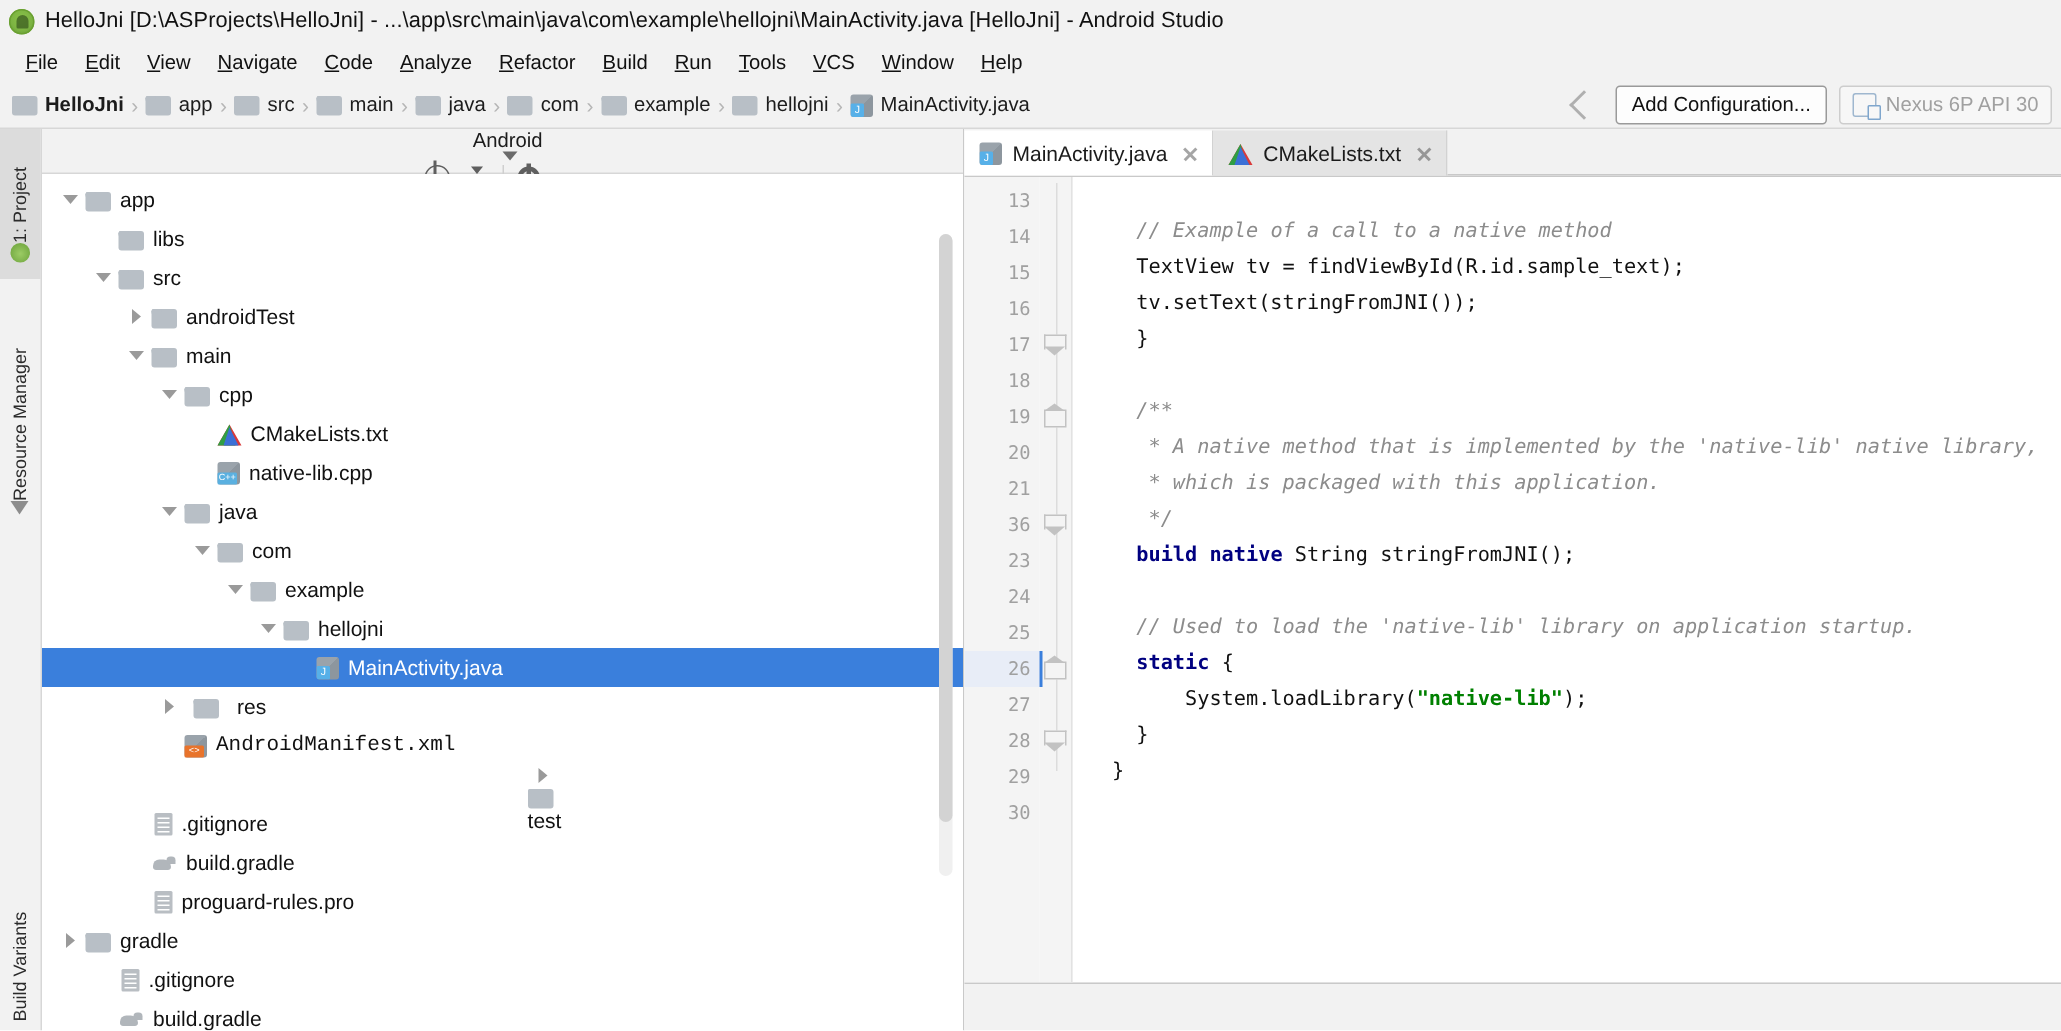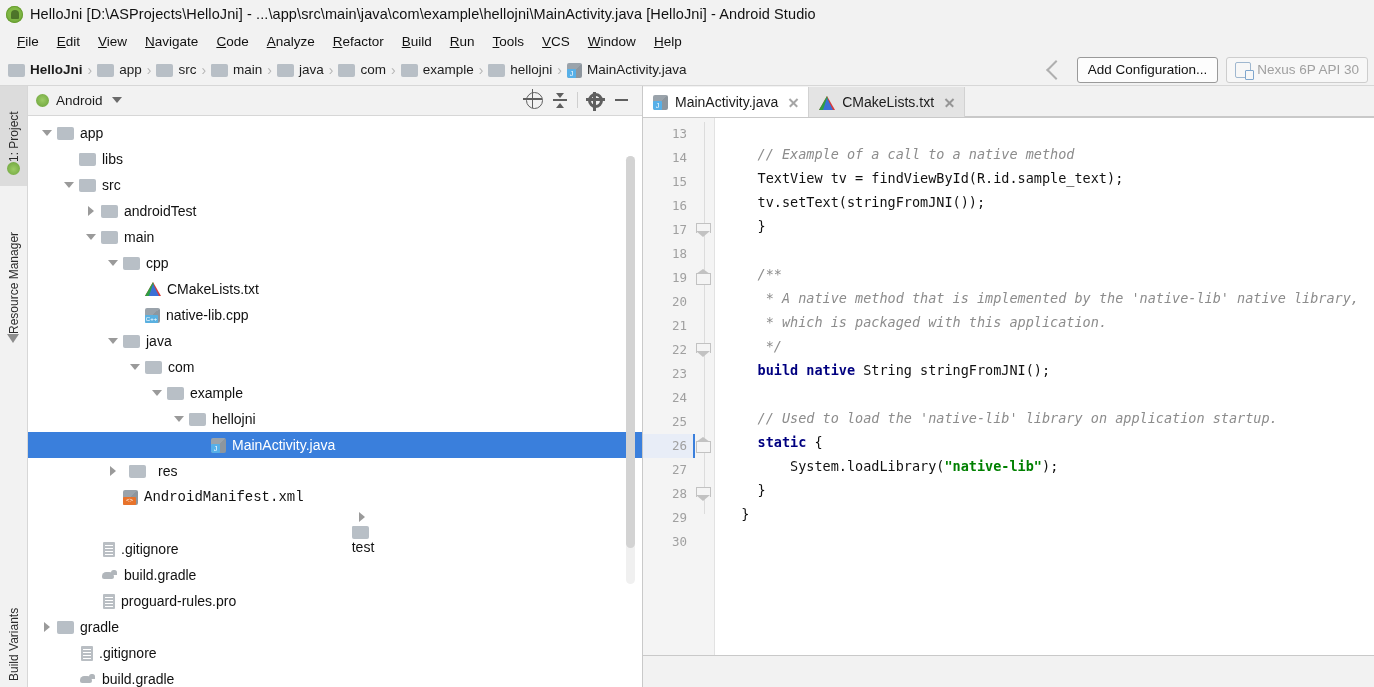--- a/index.html
+++ b/index.html
@@ -104,21 +104,21 @@
     border-bottom:9px solid #8d8d8d;
   }
 
   
   .project-panel{
     width:614px;flex:none;display:flex;flex-direction:column;
     border-right:1px solid #c9c9c9;background:#ffffff;
   }
   .panel-head{
     height:30px;display:flex;align-items:center;background:#f2f2f2;
-    border-bottom:1px solid #d7d7d7;padding:0 8px;box-sizing:border-box;
+    border-bottom:1px solid #d7d7d7;padding:0 8px;box-sizing:border-box;flex-direction:column;
   }
   .panel-head .ph-title{font-size:13.5px;color:#1c1c1c;margin-left:7px;}
   .caret-down{
     width:0;height:0;border-left:5px solid transparent;border-right:5px solid transparent;
     border-top:6px solid #6b6b6b;margin-left:9px;
   }
   .ph-spacer{flex:1 1 auto;}
   .ph-icons{display:flex;align-items:center;}
   .ph-ico{width:26px;height:22px;position:relative;display:flex;align-items:center;justify-content:center;}
   .ph-div{width:1px;height:16px;background:#cfcfcf;margin:0 4px;}
@@ -563,21 +563,21 @@
         <div class="gutter" id="gutter">
             <div class="gl">13</div>
             <div class="gl">14</div>
             <div class="gl">15</div>
             <div class="gl">16</div>
             <div class="gl">17</div>
             <div class="gl">18</div>
             <div class="gl">19</div>
             <div class="gl">20</div>
             <div class="gl">21</div>
-            <div class="gl">22</div>
+            <div class="gl">36</div>
             <div class="gl">23</div>
             <div class="gl">24</div>
             <div class="gl">25</div>
             <div class="gl cur">26</div>
             <div class="gl">27</div>
             <div class="gl">28</div>
             <div class="gl">29</div>
             <div class="gl">30</div>
           </div>
         <div class="foldcol" id="foldcol">

